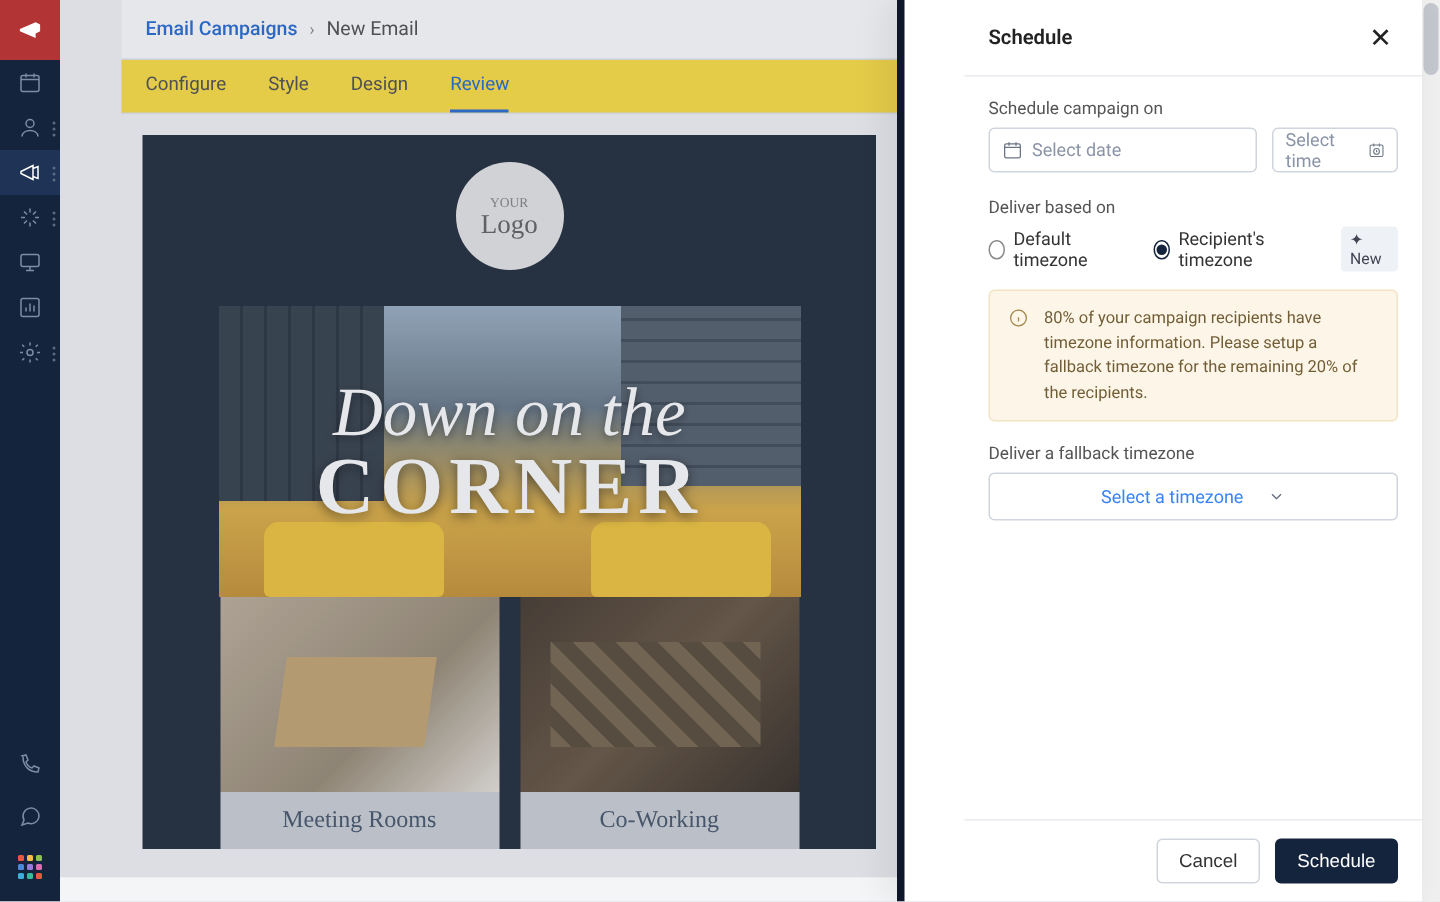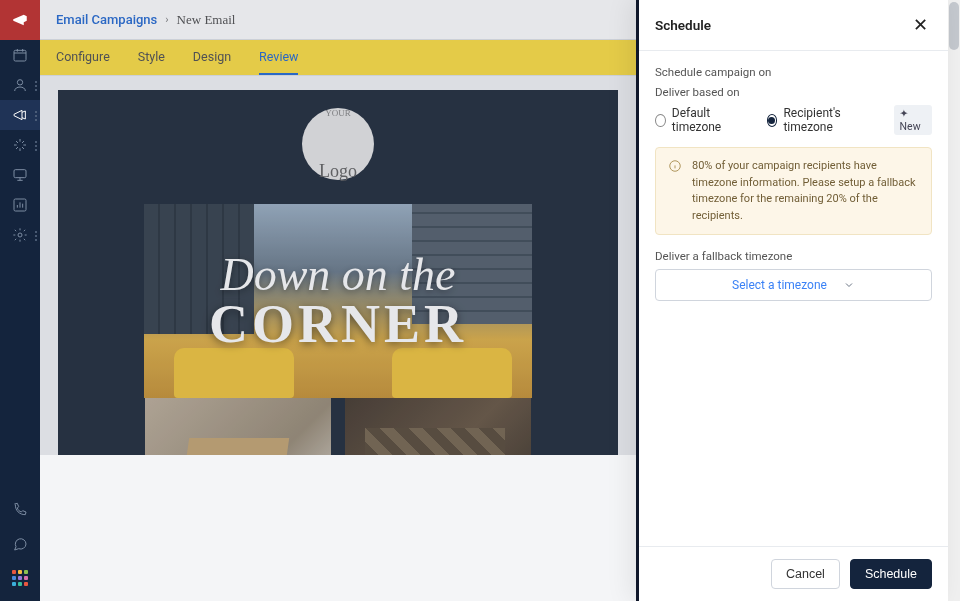--- a/index.html
+++ b/index.html
@@ -13,33 +13,33 @@
   .sidebar-item { width: 40px; height: 30px; display: flex; align-items: center; justify-content: center; cursor: pointer; position: relative; }
   .sidebar-item svg { width: 16px; height: 16px; stroke: #7d8da3; fill: none; stroke-width: 1.5; }
   .sidebar-item.active { background: #1f3356; }
   .sidebar-item.active svg { stroke: #fff; }
   .sidebar-dots::after { content: ""; position: absolute; right: 3px; top: 50%; width: 2px; height: 2px; background: #5a6b84; border-radius: 50%; box-shadow: 0 -4px 0 #5a6b84, 0 4px 0 #5a6b84; }
   .sidebar-bottom { position: absolute; bottom: 8px; width: 100%; display: flex; flex-direction: column; align-items: center; gap: 4px; }
   .waffle { width: 16px; height: 16px; display: grid; grid-template-columns: repeat(3,4px); grid-template-rows: repeat(3,4px); gap: 2px; }
   .waffle span { width: 4px; height: 4px; border-radius: 1px; }
 
   
-  .main { flex: 1; display: flex; flex-direction: column; height: 455px; overflow: hidden; position: relative; }
+  .main { flex: 1; display: flex; flex-direction: column; height: 585px; overflow: hidden; position: relative; padding-left: 41px; }
   .overlay { position: absolute; inset: 0; background: rgba(50,60,80,0.12); pointer-events: none; z-index: 2; }
   .topbar { height: 40px; background: #fff; border-bottom: 1px solid #e2e5ea; display: flex; align-items: center; padding: 0 16px; gap: 8px; }
   .breadcrumb-root { color: #2b6fd4; font-weight: 500; cursor: pointer; }
   .breadcrumb-sep { color: #888; font-size: 11px; }
-  .breadcrumb-leaf { color: #555; font-family: Liberation Serif, serif; }
+  .breadcrumb-leaf { color: #555; }
   .subtabs { height: 36px; background: #fde047; border-bottom: 1px solid #e2e5ea; display: flex; align-items: center; padding: 0 16px; gap: 28px; }
   .subtab { color: #555; font-size: 12.5px; cursor: pointer; height: 100%; display: flex; align-items: center; border-bottom: 2px solid transparent; }
   .subtab.active { color: #2b6fd4; border-bottom-color: #2b6fd4; }
 
   .canvas-wrap { flex: 1; overflow: auto; padding: 14px; }
   .canvas { background: #25303f; max-width: 560px; margin: 0 auto; padding: 18px 0 0; text-align: center; font-family: Georgia, 'Times New Roman', serif; }
-  .logo-circle { width: 72px; height: 72px; background: #e8e8e8; border-radius: 50%; margin: 0 auto 24px; display: flex; flex-direction: column; align-items: center; justify-content: space-between; color: #888; font-size: 9px; }
+  .logo-circle { width: 72px; height: 72px; background: #e8e8e8; border-radius: 50%; margin: 0 auto 24px; display: flex; flex-direction: column; align-items: center; justify-content: center; color: #888; font-size: 9px; }
   .logo-circle .script { font-family: cursive; font-size: 18px; color: #666; line-height: 1; }
   .hero { width: 388px; height: 194px; margin: 0 auto; position: relative; background: linear-gradient(180deg,#9db1c4 0%, #6d7d8c 35%, #e0b24a 70%, #c9963a 100%); overflow: hidden; }
   .hero::before, .hero::after { content: ""; position: absolute; background: #4a5560; }
   .hero::before { left: 0; top: 0; width: 110px; height: 130px; background: repeating-linear-gradient(90deg,#3a4550 0 14px,#2e3842 14px 16px); }
   .hero::after { right: 0; top: 0; width: 120px; height: 120px; background: repeating-linear-gradient(0deg,#586470 0 12px,#44505c 12px 14px); }
   .taxi { position: absolute; bottom: 0; width: 120px; height: 50px; background: #f2c741; border-radius: 10px 10px 4px 4px; }
   .taxi.left { left: 30px; } .taxi.right { right: 20px; }
   .hero-text { position: absolute; inset: 0; display: flex; flex-direction: column; align-items: center; justify-content: center; z-index: 1; }
   .hero-script { font-family: 'Brush Script MT', cursive; color: #fff; font-size: 46px; text-shadow: 0 2px 6px rgba(0,0,0,.4); margin-bottom: -8px; font-style: italic; }
   .hero-block { font-family: Georgia, serif; font-weight: 700; color: #fff; font-size: 54px; letter-spacing: 4px; text-shadow: 0 2px 8px rgba(0,0,0,.5); }
@@ -47,21 +47,21 @@
   .cards { display: flex; justify-content: center; gap: 14px; padding: 0 12px; }
   .card { width: 186px; }
   .card-img { width: 186px; height: 130px; background: #8f8270; }
   .card-img.rooms { background: linear-gradient(135deg,#bfb19d 0%, #9c8f7a 60%, #e8e4dc 100%); position: relative; }
   .card-img.rooms::after { content: ""; position: absolute; left: 40px; top: 40px; width: 100px; height: 60px; background: #c7a876; transform: skew(-8deg); }
   .card-img.cowork { background: linear-gradient(135deg,#4a3e33 0%, #6b5a47 50%, #3a322a 100%); position: relative; }
   .card-img.cowork::after { content: ""; position: absolute; left: 20px; top: 30px; width: 140px; height: 70px; background: repeating-linear-gradient(45deg,#7a6a54 0 10px,#5d4f3e 10px 20px); }
   .card-label { background: #cfd3d9; color: #4a5a6e; padding: 10px 0; font-size: 16px; font-family: Georgia, serif; }
 
   
-  .panel { width: 312px; background: #fff; border-left: 3px solid #0f172a; display: flex; flex-direction: column; flex-shrink: 0; height: 601px; z-index: 5; box-shadow: -6px 0 24px rgba(0,0,0,.08); }
+  .panel { width: 350px; background: #fff; border-left: 5px solid #0f172a; display: flex; flex-direction: column; flex-shrink: 0; height: 601px; z-index: 5; box-shadow: -6px 0 24px rgba(0,0,0,.08); padding-left: 40px; }
   .panel-head { display: flex; align-items: center; justify-content: space-between; padding: 12px 16px; border-bottom: 1px solid #e8ebef; }
   .panel-title { font-weight: 600; font-size: 13.5px; color: #222; }
   .close-btn { cursor: pointer; font-size: 18px; line-height: 1; color: #222; background: none; border: none; padding: 4px; }
   .panel-body { flex: 1; padding: 14px 16px; overflow: auto; }
   .field-label { font-size: 11.5px; color: #555; margin-bottom: 6px; }
   .field-row { display: flex; gap: 10px; margin-bottom: 16px; }
   .input { border: 1px solid #d0d5dd; border-radius: 4px; height: 30px; display: flex; align-items: center; padding: 0 8px; color: #8a94a6; font-size: 12px; gap: 6px; flex: 1; cursor: pointer; background: #fff; }
   .input svg { width: 14px; height: 14px; stroke: #6b7585; fill: none; stroke-width: 1.5; }
   .time-input { flex: 0 0 84px; justify-content: space-between; }
   .radio-row { display: flex; align-items: center; gap: 22px; margin-bottom: 12px; }
@@ -199,20 +199,38 @@
   </div>
 </div>
 
 <aside class="panel">
   <div class="panel-head">
     <div class="panel-title">Schedule</div>
     <button class="close-btn"><span>✕</span></button>
   </div>
   <div class="panel-body">
     <div class="field-label">Schedule campaign on</div>
+    <div class="field-row">
+      <div class="input">
+        <svg viewBox="0 0 24 24">
+            <rect x="3" y="5" width="18" height="16" rx="2"></rect>
+            <path d="M3 9h18M8 3v4M16 3v4"></path>
+          </svg>
+        <span>Select date</span>
+      </div>
+      <div class="input time-input">
+        <span>Select time</span>
+        <svg viewBox="0 0 24 24">
+            <rect x="3" y="5" width="18" height="16" rx="2"></rect>
+            <path d="M8 3v4M16 3v4"></path>
+            <circle cx="12" cy="14" r="4"></circle>
+            <path d="M12 12v2l1 1"></path>
+          </svg>
+      </div>
+    </div>
 
     <div class="field-label">Deliver based on</div>
     <div class="radio-row">
       <label class="radio">
         <span class="radio-circle"></span>
         <span>Default timezone</span>
       </label>
       <label class="radio selected">
         <span class="radio-circle"></span>
         <span>Recipient's timezone</span>

